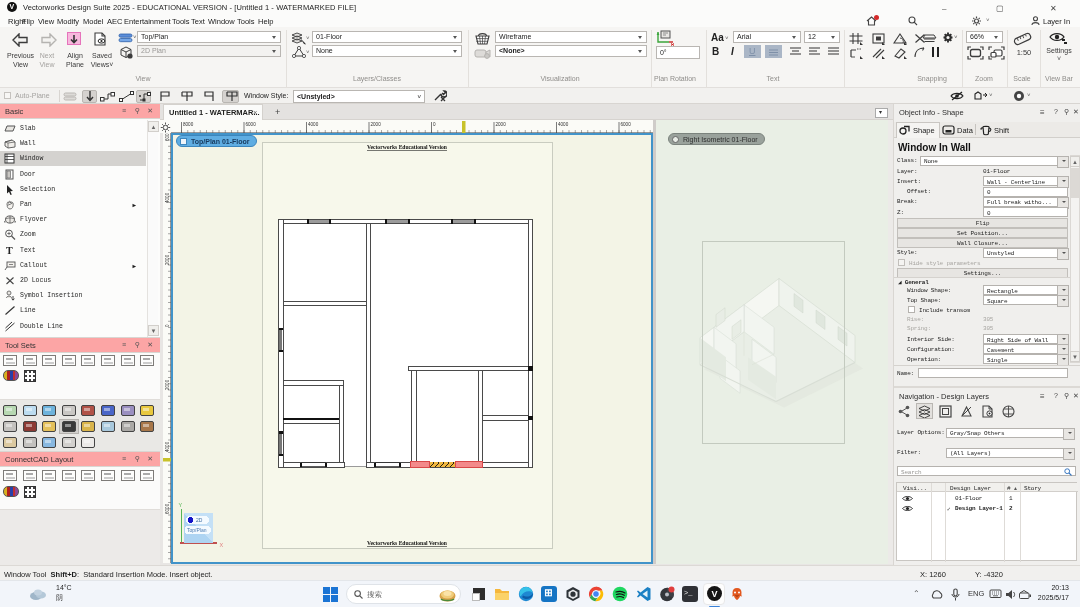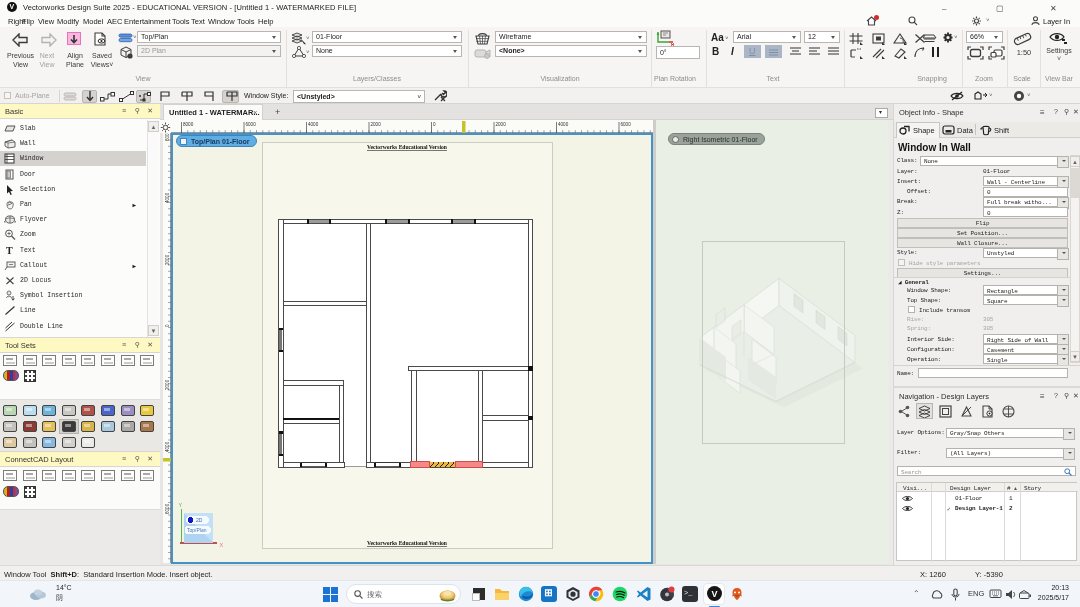--- a/index.html
+++ b/index.html
@@ -21,21 +21,21 @@
 .rbtn-label{position:absolute;font-size:7px;color:#3a3a3a;text-align:center;line-height:1.3}
 .dd{position:absolute;background:#fff;border:1px solid #b9b6b2;font-size:7px;color:#222;padding:1px 0 0 3px;height:12px}
 .dd:after{content:"";position:absolute;right:4px;top:4px;border-left:2.5px solid transparent;border-right:2.5px solid transparent;border-top:3px solid #555}
 .dd.gray{color:#9a9896;background:#f3f2f0}
 
 #tbar2{position:absolute;left:0;top:88px;width:1080px;height:16px;background:#f2f1ef;border-bottom:1px solid #d8d5d1;font-size:7px;color:#222}
 .tb2btn{position:absolute;top:1.5px;width:15px;height:13px;border-radius:2px}
 .tb2btn.on{background:#d5d2cf;border:1px solid #b9b6b2}
 
 #leftcol{position:absolute;left:0;top:104px;width:160px;height:461px;background:#eceae8}
-.pal-h{position:relative;height:15px;background:#fef9c3;border-bottom:1px solid #d9d6d2;color:#333;font-size:7.5px;padding:3px 0 0 5px}
+.pal-h{position:relative;height:15px;background:#fca5a5;border-bottom:1px solid #d9d6d2;color:#333;font-size:7.5px;padding:3px 0 0 5px}
 .pal-h .hic{position:absolute;top:3px;color:#555;font-size:7px}
 .list{position:relative;background:#fcfcfb;height:219px;border-bottom:1px solid #d9d6d2}
 .lrow{position:absolute;left:0;width:146px;height:15px;font-size:6.5px;font-family:"Liberation Mono",monospace;color:#1f1f1f;padding:4px 0 0 20px;white-space:nowrap}
 .lrow.sel{background:#d4d2cf}
 .lrow .lic{position:absolute;left:4px;top:2px;width:12px;height:11px}
 .sb{position:absolute;right:2px;width:11px;background:#fafafa;border-left:1px solid #e4e2df}
 .sbb{position:absolute;left:0;width:11px;height:11px;background:#f0efec;border:1px solid #d2cfcb;color:#666;font-size:6px;text-align:center;line-height:10px}
 
 #center{position:absolute;left:160px;top:104px;width:733px;height:461px;background:#e8e6e4}
 #tabrow{position:absolute;left:0;top:0;width:733px;height:16px;background:#e4e2e0;border-bottom:1px solid #d6d3cf}
@@ -884,21 +884,21 @@
           </svg>
       <span class="fldlab" style="left:50px;top:22px">✓</span>
       <span class="fldlab" style="left:58px;top:22px;font-weight:bold">Design Layer-1</span>
       <span class="fldlab" style="left:112px;top:22px;font-weight:bold">2</span>
     </div>
     </div>
   </div>
   <div id="statusbar">
     <span style="position:absolute;left:4px;top:3.5px">Window Tool&nbsp; <b>Shift+D</b>:&nbsp; Standard Insertion Mode. Insert object.</span>
     <span style="position:absolute;left:920px;top:4px">X: 1260</span>
-    <span style="position:absolute;left:975px;top:4px">Y: -5390</span>
+    <span style="position:absolute;left:975px;top:4px">Y: -4320</span>
   </div>
   <div id="taskbar">
     <svg class="abs" style="left:28px;top:6px" width="20" height="14" viewBox="0 0 20 14">
         <ellipse cx="8" cy="9" rx="6" ry="4" fill="#9fb6c9"></ellipse>
         <ellipse cx="13" cy="8" rx="5" ry="3.6" fill="#b4c8d8"></ellipse>
         <ellipse cx="10" cy="5.5" rx="4" ry="3" fill="#c2d2e0"></ellipse>
       </svg>
     <span class="abs" style="left:56px;top:3px;font-size:7px;color:#222">14°C</span>
     <span class="abs" style="left:56px;top:12px;font-size:7px;color:#444">阴</span>
     <svg class="abs" style="left:323px;top:6px" width="15" height="15" viewBox="0 0 15 15">

